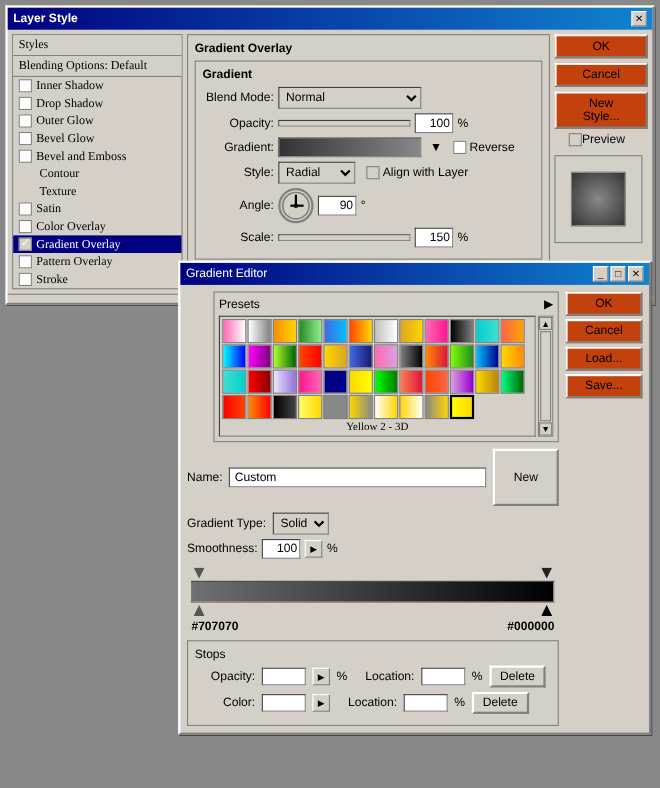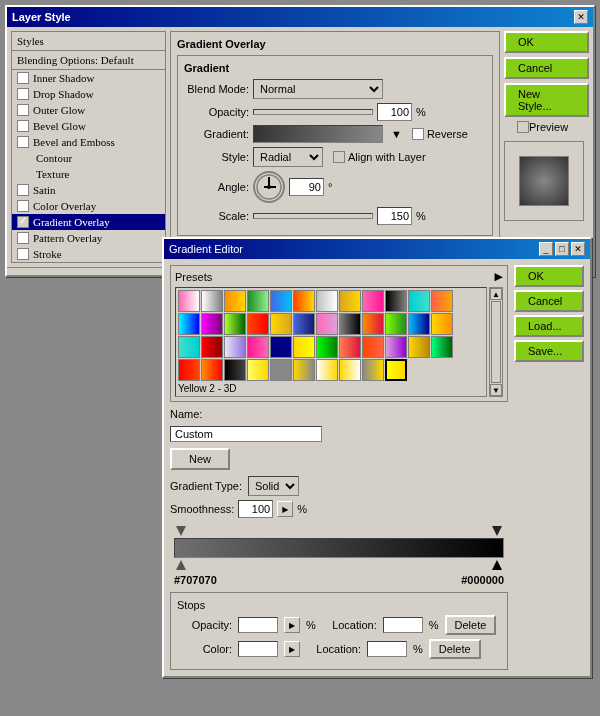--- a/index.html
+++ b/index.html
@@ -273,27 +273,27 @@
     
     .buttons-panel {
       width: 85px;
       flex-shrink: 0;
       display: flex;
       flex-direction: column;
       gap: 4px;
     }
 
     .win-button {
-      background: #84cc16;
+      background: #c2410c;
       border: 2px solid;
       border-color: #fff #808080 #808080 #fff;
       padding: 3px 12px;
       font-size: 11px;
       cursor: pointer;
-      text-align: left;
+      text-align: center;
       width: 100%;
     }
 
     .preview-box {
       width: 80px;
       height: 80px;
       background: #d4d0c8;
       border: 1px solid #808080;
       display: flex;
       align-items: center;
@@ -342,62 +342,62 @@
     }
 
     .ge-content {
       padding: 6px;
     }
 
     .presets-section {
       border: 1px solid #808080;
       padding: 4px;
       margin-bottom: 6px;
+      margin-left: 24px;
     }
 
     .presets-title {
       font-size: 11px;
       margin-bottom: 4px;
       display: flex;
       justify-content: space-between;
       align-items: center;
     }
 
     .preset-item {
       width: 22px;
       height: 22px;
       border: 1px solid #808080;
       cursor: pointer;
     }
 
     .name-row {
       display: flex;
-      align-items: flex-start;
+      align-items: center;
       margin-bottom: 6px;
       gap: 6px;
-      flex-direction: column;
     }
 
     .name-input {
       flex: 1;
       height: 18px;
       border: 1px solid #808080;
       border-top: 1px solid #404040;
       border-left: 1px solid #404040;
       background: #fff;
       font-size: 11px;
       padding: 1px 4px;
     }
 
     .new-button {
       width: 60px;
       background: #d4d0c8;
       border: 2px solid;
       border-color: #fff #808080 #808080 #fff;
-      padding: 3px 6px;
+      padding: 18px 6px;
       font-size: 11px;
       cursor: pointer;
       text-align: center;
     }
 
     .gradient-type-row {
       display: flex;
       align-items: center;
       gap: 6px;
       margin-bottom: 4px;
@@ -767,21 +767,21 @@
                   <div class="preset-item" style="background:linear-gradient(to right,#ff8c00,#ff0000)"></div>
                   <div class="preset-item" style="background:linear-gradient(to right,#000,#444)"></div>
                   <div class="preset-item" style="background:linear-gradient(to right,#ff6,#ffd700)"></div>
                   <div class="preset-item" style="background:#888"></div>
                   <div class="preset-item" style="background:linear-gradient(to right,#ffd700,#888)"></div>
                   <div class="preset-item" style="background:linear-gradient(to right,#fff,#ffd700)"></div>
                   <div class="preset-item" style="background:linear-gradient(to right,#ffd700,#fff)"></div>
                   <div class="preset-item" style="background:linear-gradient(to right,#888,#ffd700)"></div>
                   <div class="preset-item" style="background:linear-gradient(to right,#ff0,#ffd700);border:2px solid #000;"></div>
                 </div>
-                <div style="font-size:10px;text-align:left;margin-top:2px;">Yellow 2 - 3D</div>
+                <div style="font-size:10px;text-align:center;margin-top:2px;font-family:Liberation Serif, serif;">Yellow 2 - 3D</div>
               </div>
               <div class="presets-scrollbar">
                 <div class="scrollbar-arrow">▲</div>
                 <div class="scrollbar-thumb"></div>
                 <div class="scrollbar-arrow">▼</div>
               </div>
             </div>
           </div>
 
           <div class="name-row">

